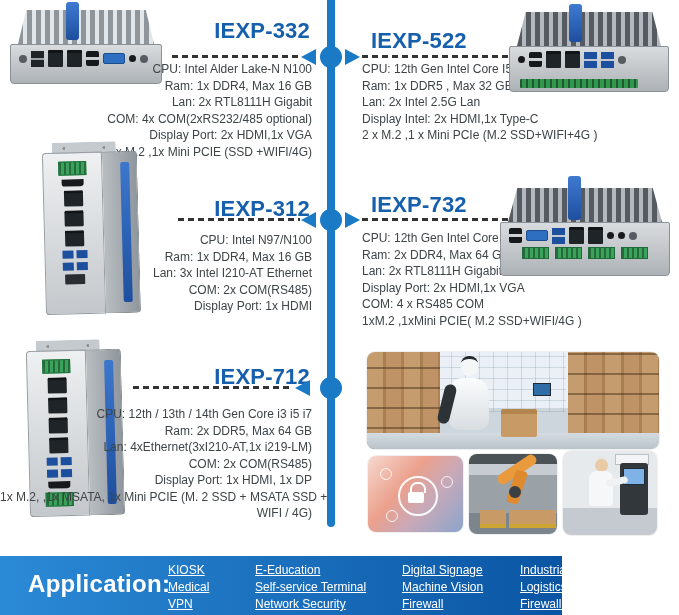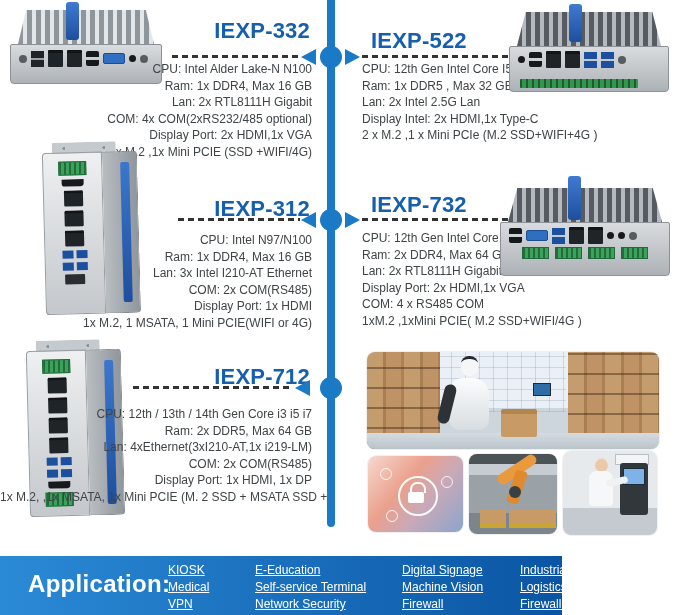--- a/index.html
+++ b/index.html
@@ -190,21 +190,20 @@
 </div>
 <div class="abs ptitle tr" style="left:110px;top:196px;width:200px">IEXP-312</div>
 <div class="abs dash" style="left:178px;top:218px;width:122px"></div>
 <div class="abs arr l" style="left:301px;top:212px"></div>
 <div class="abs specs tr" style="left:20px;top:232px;width:292px">
   <div>CPU: Intel N97/N100</div>
   <div>Ram: 1x DDR4, Max 16 GB</div>
   <div>Lan: 3x Intel I210-AT Ethernet</div>
   <div>COM: 2x COM(RS485)</div>
   <div>Display Port: 1x HDMI</div>
-  <div>1x M.2, 1 MSATA, 1 Mini PCIE(WIFI or 4G)</div>
 </div>
 
 <div class="abs arr r" style="left:345px;top:212px"></div>
 <div class="abs dash" style="left:362px;top:218px;width:148px"></div>
 <div class="abs ptitle" style="left:371px;top:192px">IEXP-732</div>
 <div class="abs specs" style="left:362px;top:230px;width:300px">
   <div>CPU: 12th Gen Intel Core I3 I5 I7</div>
   <div>Ram: 2x DDR4, Max 64 GB</div>
   <div>Lan: 2x RTL8111H Gigabit LAN</div>
   <div>Display Port: 2x HDMI,1x VGA</div>
@@ -262,20 +261,21 @@
 <div class="abs ptitle tr" style="left:110px;top:364px;width:200px">IEXP-712</div>
 <div class="abs dash" style="left:133px;top:386px;width:160px"></div>
 <div class="abs arr l" style="left:295px;top:380px"></div>
 <div class="abs specs tr" style="left:0px;top:406px;width:312px">
   <div>CPU: 12th / 13th / 14th Gen Core i3 i5 i7</div>
   <div>Ram: 2x DDR5, Max 64 GB</div>
   <div>Lan: 4xEthernet(3xI210-AT,1x i219-LM)</div>
   <div>COM: 2x COM(RS485)</div>
   <div>Display Port: 1x HDMI, 1x DP</div>
   <div>1x M.2, ,1x MSATA, 1x Mini PCIE (M. 2 SSD + MSATA SSD +</div>
+  <div>WIFI / 4G)</div>
 </div>
 
 <div class="abs" style="left:366px;top:350px;width:294px;height:188px">
   <div class="abs tile t-big" style="left:1px;top:2px;width:292px;height:97px">
     <div class="bp-grid"></div>
     <div class="bp-shelf l"></div>
     <div class="bp-shelf r"></div>
     <div class="bp-floor"></div>
     <div class="bp-robot">
       <i class="head"></i>

